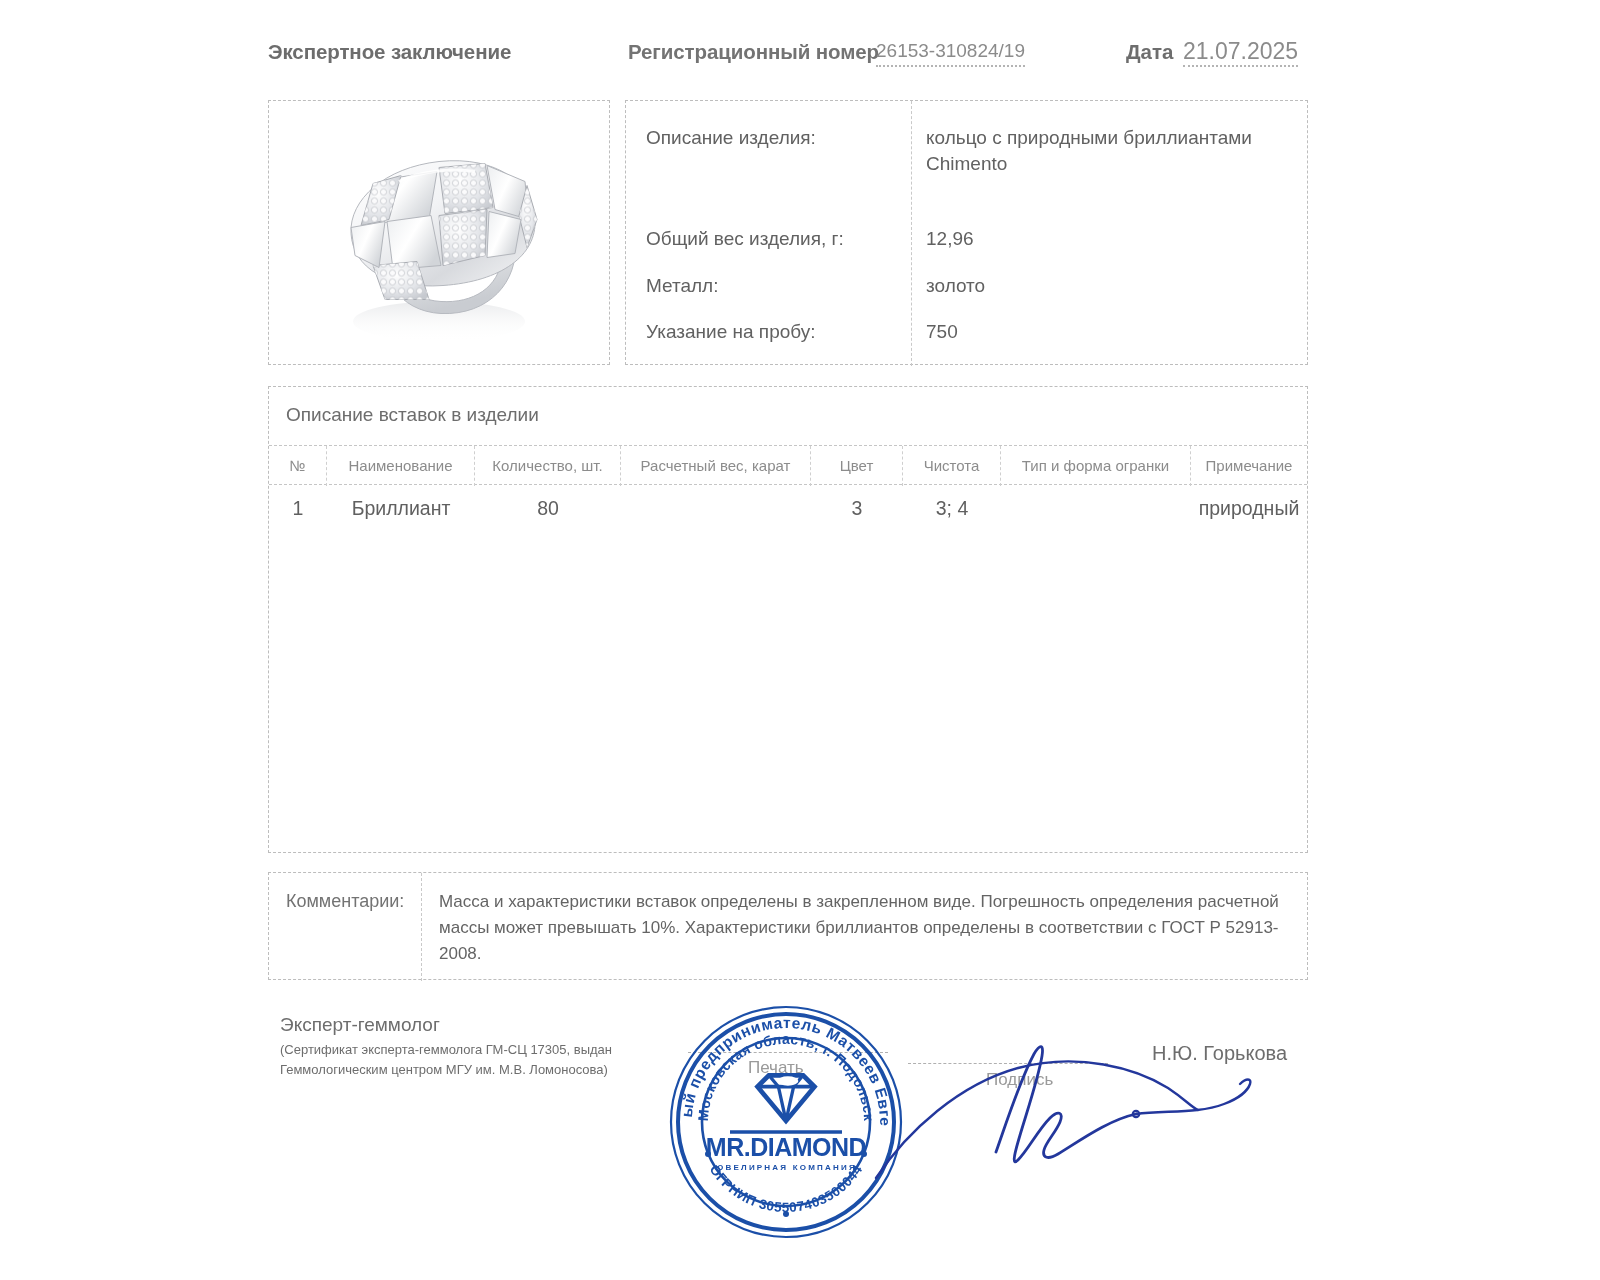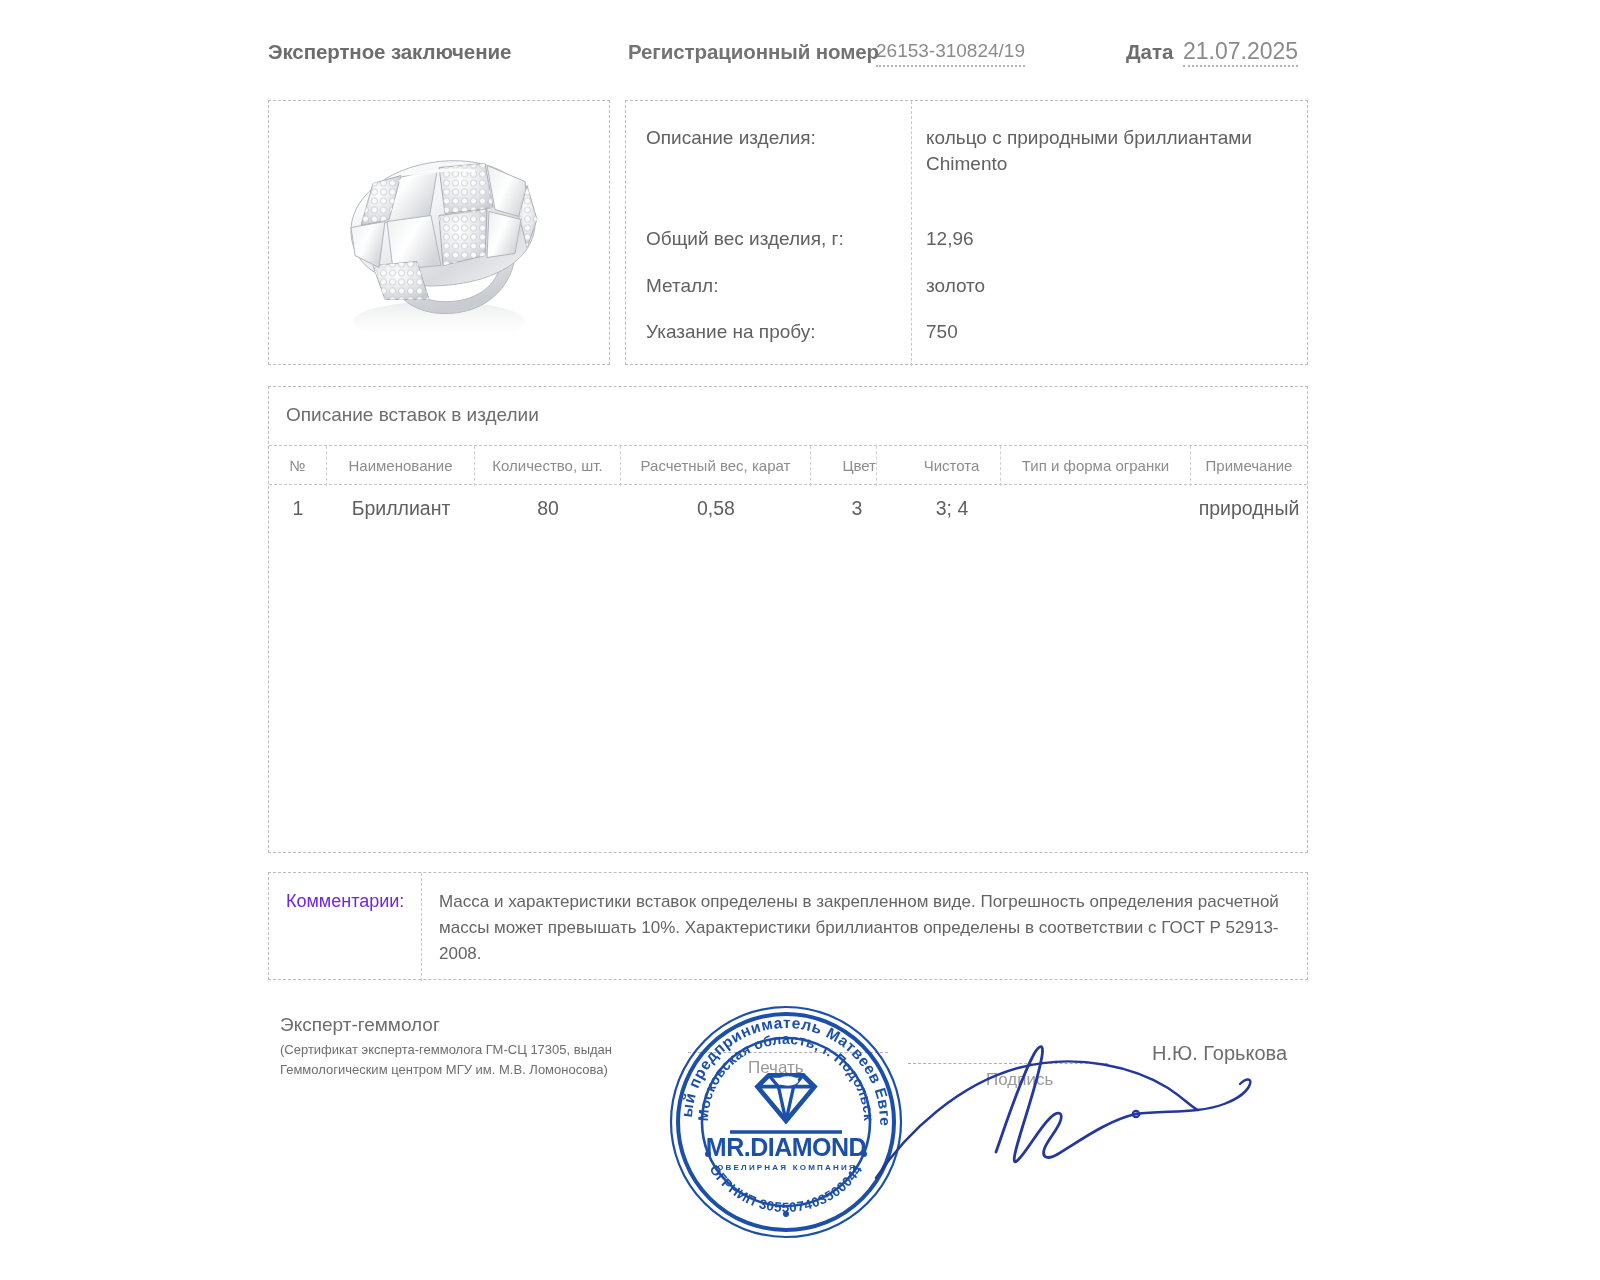--- a/index.html
+++ b/index.html
@@ -204,21 +204,21 @@
   .comments-divider {
     position: absolute;
     left: 152px; top: 0;
     width: 0; height: 108px;
     border-left: 1px dashed #c9c9c9;
   }
   .comments-label {
     position: absolute;
     left: 17px; top: 18px;
     font-size: 18px;
-    color: #6d28d9;
+    color: #737373;
   }
   .comments-text {
     position: absolute;
     left: 170px; top: 16px;
     width: 845px;
     font-size: 17px;
     color: #646464;
     line-height: 26px;
   }
 
@@ -399,31 +399,30 @@
   </div>
 
   <div class="inserts">
     <div class="inserts-caption">Описание вставок в изделии</div>
 
     <div class="thead">
       <div class="th" style="left:0px;   width:58px;">№</div>
       <div class="th" style="left:58px;  width:148px;">Наименование</div>
       <div class="th" style="left:206px; width:146px;">Количество, шт.</div>
       <div class="th" style="left:352px; width:190px;">Расчетный вес, карат</div>
-      <div class="th" style="left:516px; width:92px;text-align:right;">Цвет</div>
+      <div class="th" style="left:542px; width:92px;">Цвет</div>
       <div class="th" style="left:634px; width:98px;">Чистота</div>
       <div class="th" style="left:732px; width:190px;">Тип и форма огранки</div>
       <div class="th" style="left:922px; width:116px;">Примечание</div>
     </div>
 
     <div class="trow">
       <div class="td" style="left:0px;   width:58px;">1</div>
       <div class="td" style="left:58px;  width:148px;">Бриллиант</div>
       <div class="td" style="left:206px; width:146px;">80</div>
-      <div class="td" style="left:352px; width:190px;">0,58</div>
       <div class="td" style="left:542px; width:92px;">3</div>
       <div class="td" style="left:634px; width:98px;">3; 4</div>
       <div class="td" style="left:922px; width:116px;">природный</div>
     </div>
 
   </div>
 
   <div class="comments">
     <div class="comments-divider"></div>
     <div class="comments-label">Комментарии:</div>

